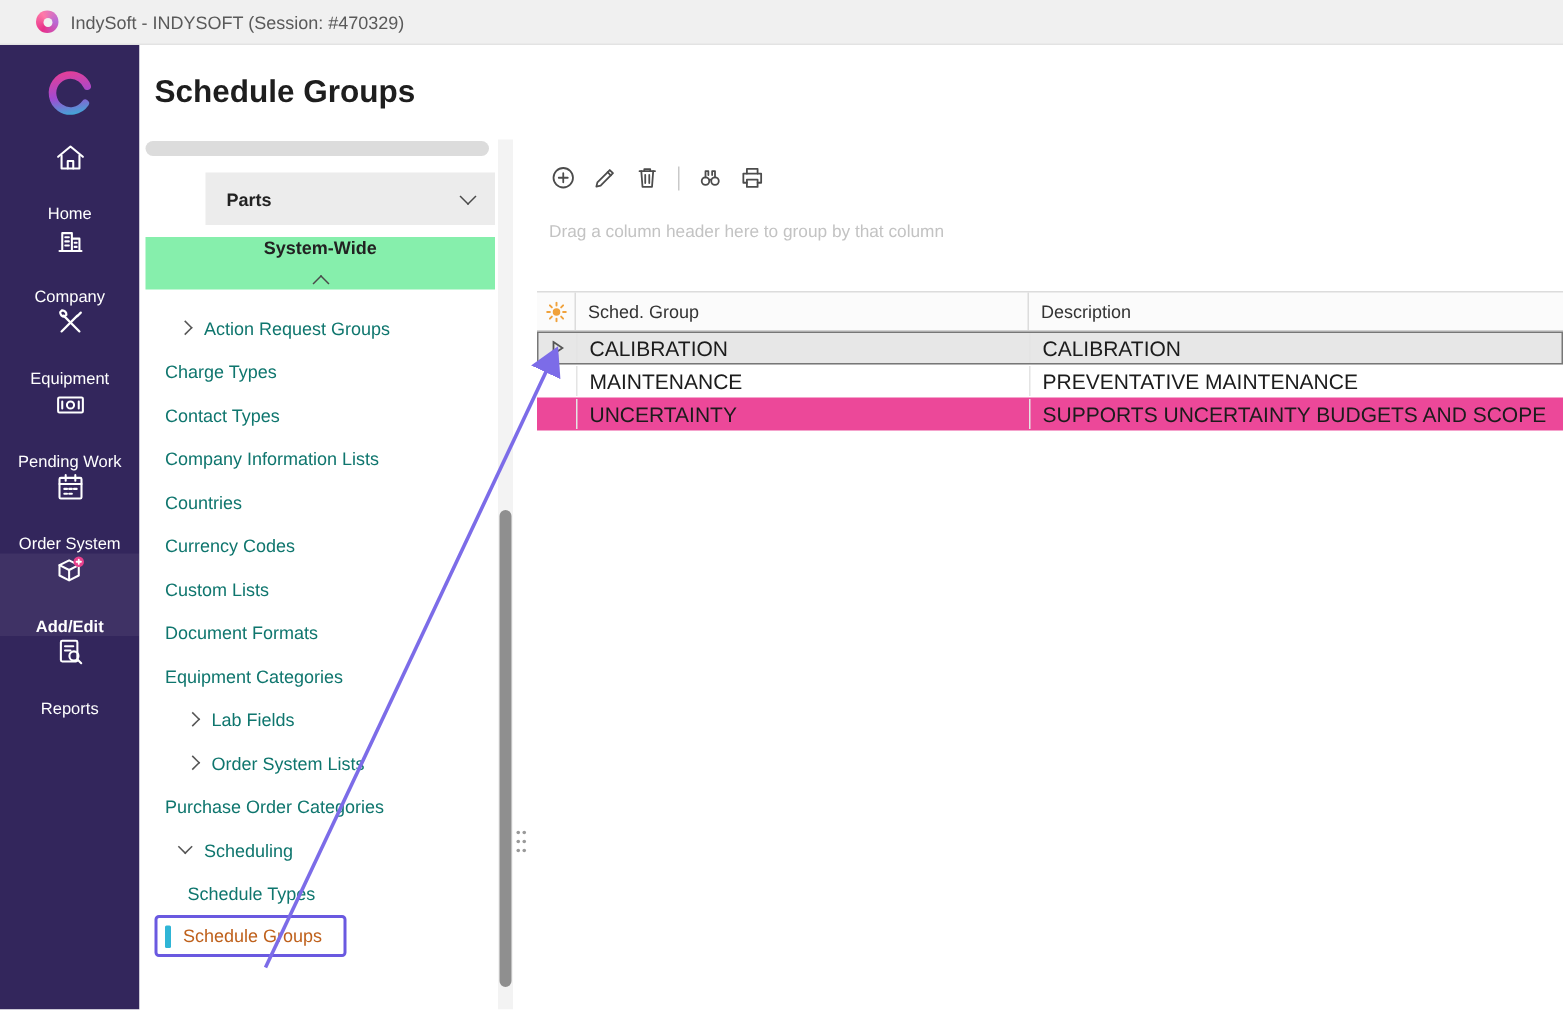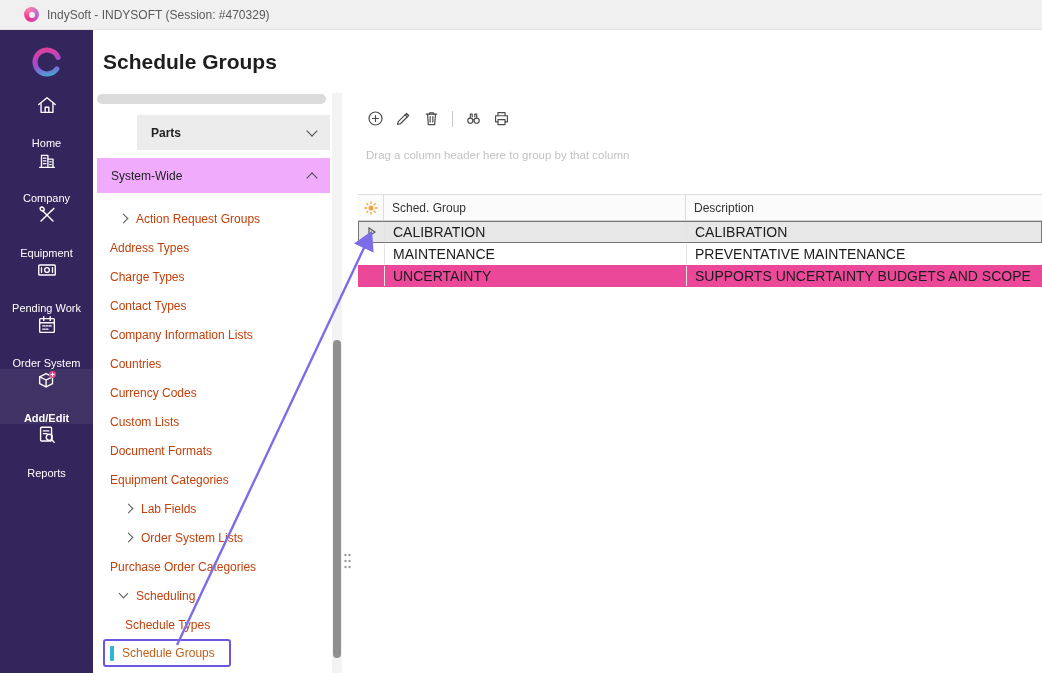--- a/index.html
+++ b/index.html
@@ -27,28 +27,28 @@
   
   .main{position:absolute;left:93px;top:30px;width:949px;height:643px;background:#fff;}
   .page-title{position:absolute;left:10px;top:20px;font-size:21px;font-weight:600;color:#1e1e1e;}
   
   .nav-panel{position:absolute;left:4px;top:62px;width:233px;height:581px;}
   .h-scroll{height:10px;background:#dcdcdc;border-radius:5px;margin:2px 4px 11px 0;}
   .section-header{height:35px;background:#ececec;display:flex;align-items:center;
     justify-content:space-between;padding:0 14px;box-sizing:border-box;font-size:12px;
     color:#222;cursor:pointer;}
   .section-header.parts{font-weight:600;margin-bottom:8px;margin-left:40px;}
-  .section-header.sw{font-weight:400;background:#f0abfc;}
+  .section-header.sw{font-weight:700;background:#86efac;flex-direction:column;}
   .chev{width:7px;height:7px;border-right:1.6px solid #4a4a4a;border-bottom:1.6px solid #4a4a4a;
     display:inline-block;}
   .chev.down{transform:rotate(45deg);margin-top:-4px;}
   .chev.up{transform:rotate(-135deg);margin-top:4px;}
   .chev.right{transform:rotate(-45deg);}
   .nav-items{margin-top:11px;}
-  .nav-item{height:29px;display:flex;align-items:center;font-size:12px;color:#c2410c;
+  .nav-item{height:29px;display:flex;align-items:center;font-size:12px;color:#0f766e;
     cursor:pointer;box-sizing:border-box;}
   .nav-item .chev{width:6px;height:6px;border-width:1.4px;border-color:#555;margin-right:9px;}
   .pl-a{padding-left:13px;}
   .pl-b{padding-left:23px;}
   .pl-c{padding-left:28px;}
   .nav-item.selected{height:28px;margin:0 0 1px 6px;width:fit-content;
     border:2px solid #6a59e0;border-radius:3px;background:#fff;
     padding:0 14px 0 5px;color:#bf611c;gap:8px;}
   .teal-bar{width:4px;height:15px;background:#2fb5d6;border-radius:1px;}
   
@@ -182,23 +182,20 @@
       <span>System-Wide</span>
       <span class="chev up"></span>
     </div>
 
     <div class="nav-items">
       <div class="nav-item pl-b">
         <span class="chev right"></span>
         <span>Action Request Groups</span>
       </div>
       <div class="nav-item pl-a">
-        <span>Address Types</span>
-      </div>
-      <div class="nav-item pl-a">
         <span>Charge Types</span>
       </div>
       <div class="nav-item pl-a">
         <span>Contact Types</span>
       </div>
       <div class="nav-item pl-a">
         <span>Company Information Lists</span>
       </div>
       <div class="nav-item pl-a">
         <span>Countries</span>

